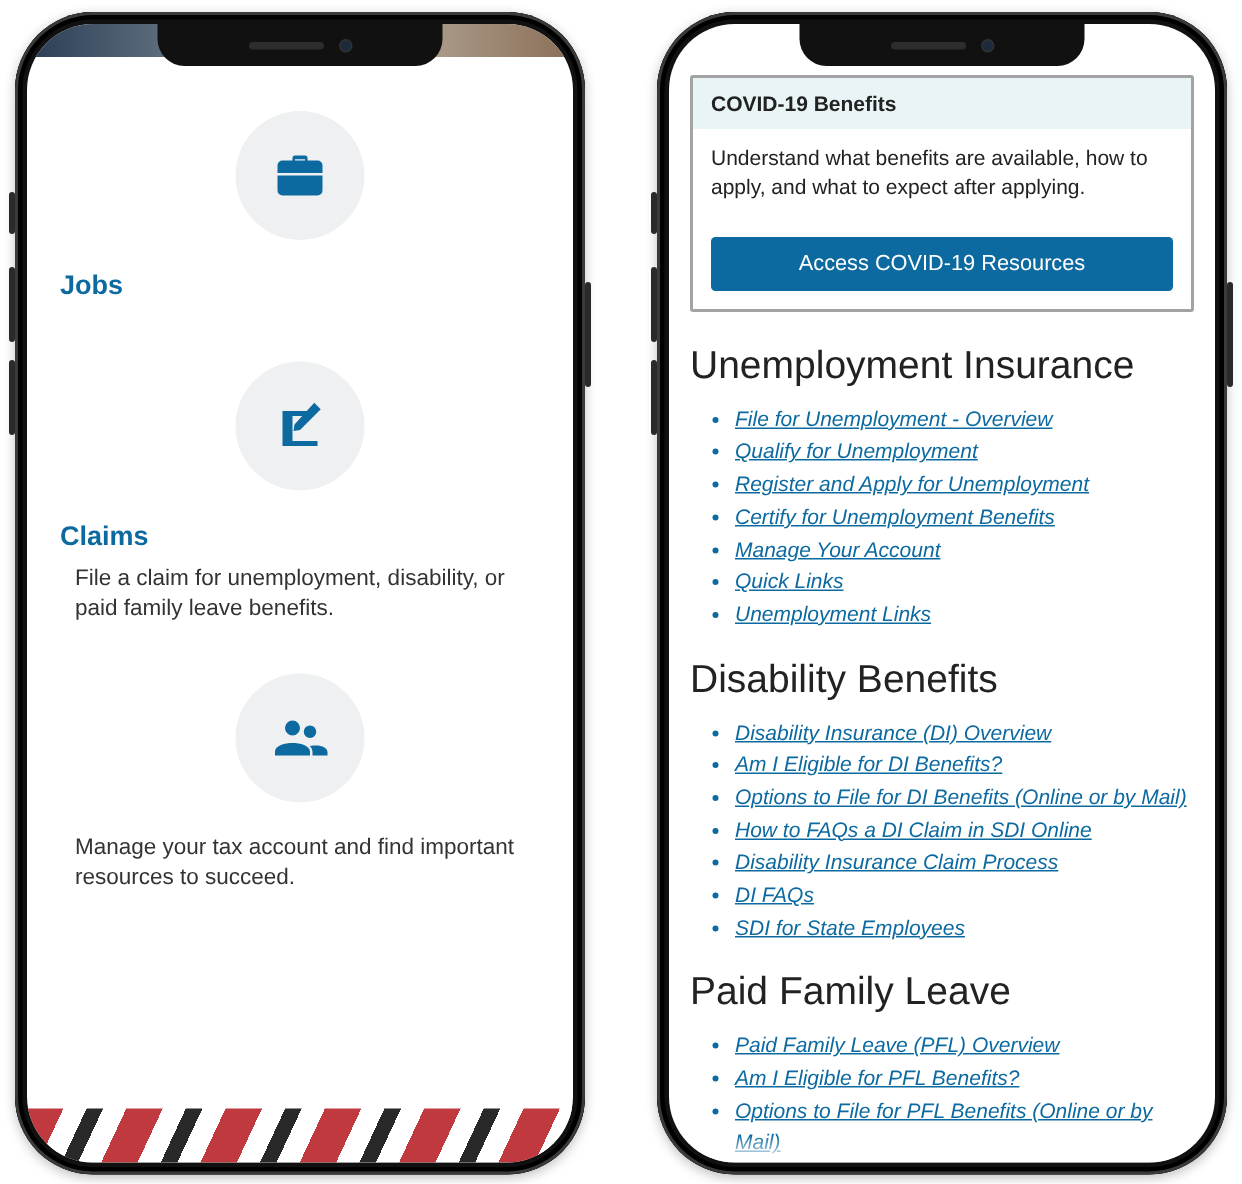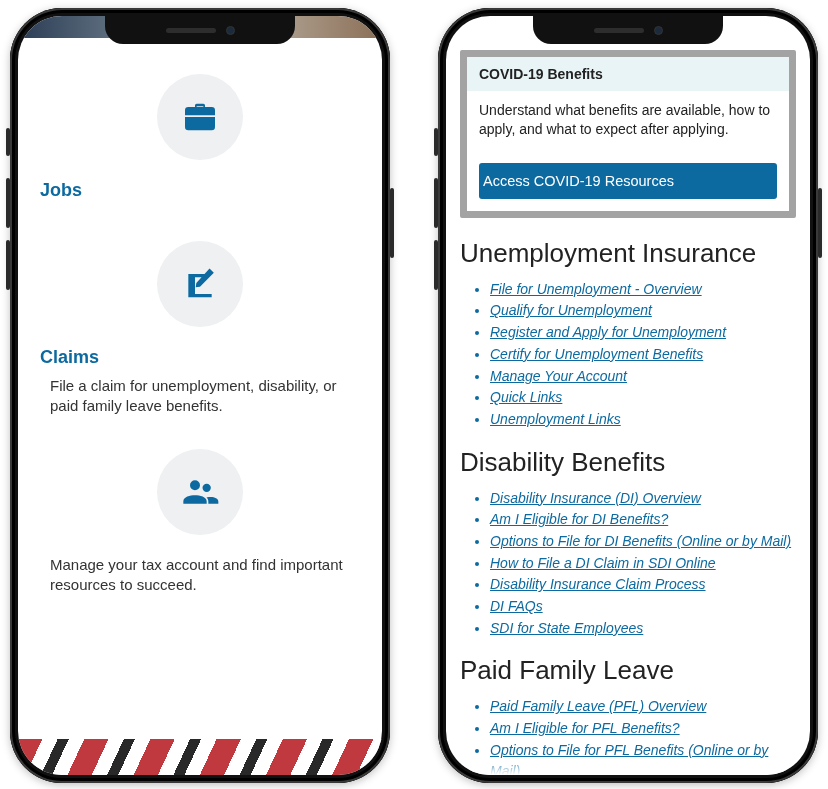--- a/index.html
+++ b/index.html
@@ -97,21 +97,21 @@
     position:absolute;
     bottom:0; left:0; right:0;
     height: 36px;
     background: repeating-linear-gradient(115deg,#b8232a 0 22px,#fff 22px 36px,#111 36px 46px,#fff 46px 60px);
     opacity:0.9;
   }
 
   
   .right-content { padding: 34px 14px 0 14px; font-size: 14px; }
   .covid-card {
-    border: 7px solid #a3a3a3;
+    border: 2px solid #a3a3a3;
     border-radius: 2px;
     overflow: hidden;
     margin-bottom: 20px;
   }
   .covid-header {
     background: #e8f4f6;
     padding: 9px 12px;
     font-weight: 600;
     font-size: 14px;
     color: #222;
@@ -120,21 +120,22 @@
     padding: 10px 12px 14px 12px;
     color: #222;
     font-size: 14px;
     line-height: 1.35;
   }
   .covid-btn {
     display:block;
     margin: 10px 12px 12px 12px;
     background: #0d6aa0;
     color: #fff;
-    padding: 10px 4px;
+    text-align:center;
+    padding: 10px 16px;
     border-radius: 3px;
     font-size: 14.5px;
     cursor:pointer;
   }
   .section-title {
     font-size: 26px;
     font-weight: 500;
     color: #222;
     margin: 10px 0 10px 0;
   }
@@ -238,21 +239,21 @@
         <li><span>Manage Your Account</span></li>
         <li><span>Quick Links</span></li>
         <li><span>Unemployment Links</span></li>
       </ul>
 
       <h2 class="section-title">Disability Benefits</h2>
       <ul class="link-list">
         <li><span>Disability Insurance (DI) Overview</span></li>
         <li><span>Am I Eligible for DI Benefits?</span></li>
         <li><span>Options to File for DI Benefits (Online or by Mail)</span></li>
-        <li><span>How to File a DI Claim in SDI Online</span></li>
+        <li><span>How to FAQs a DI Claim in SDI Online</span></li>
         <li><span>Disability Insurance Claim Process</span></li>
         <li><span>DI FAQs</span></li>
         <li><span>SDI for State Employees</span></li>
       </ul>
 
       <h2 class="section-title">Paid Family Leave</h2>
       <ul class="link-list">
         <li><span>Paid Family Leave (PFL) Overview</span></li>
         <li><span>Am I Eligible for PFL Benefits?</span></li>
         <li><span>Options to File for PFL Benefits (Online or by Mail)</span></li>

